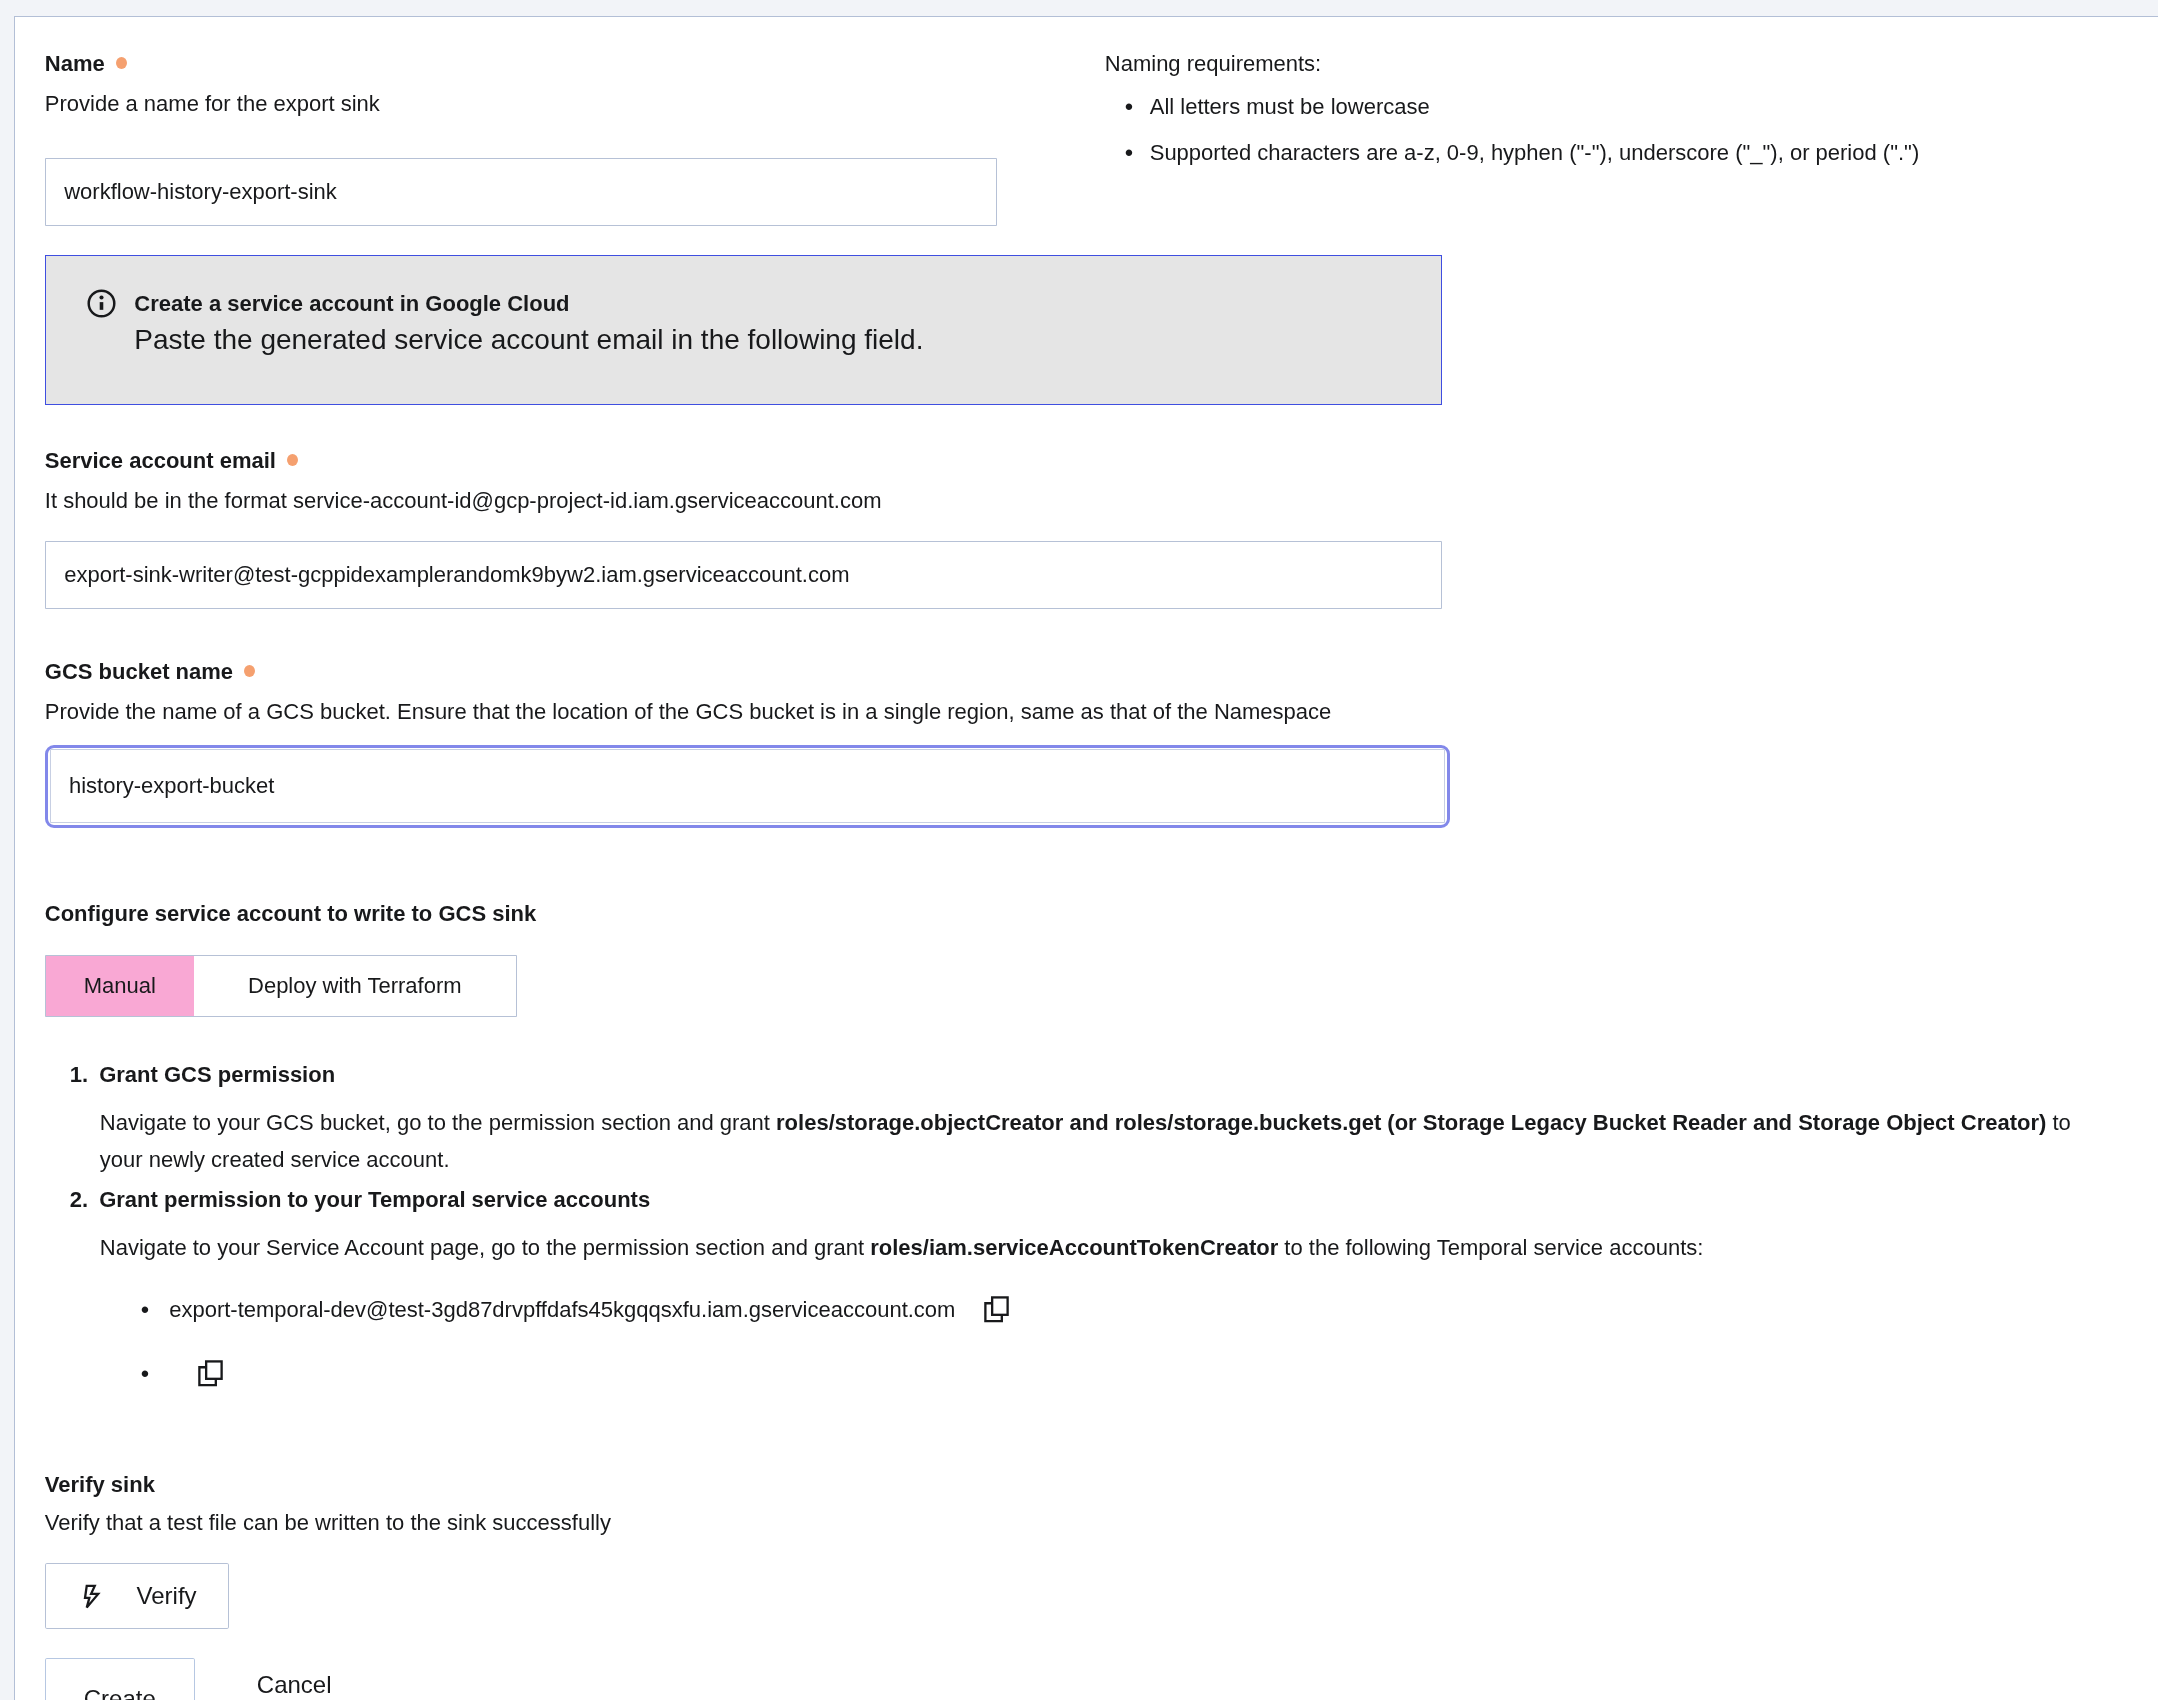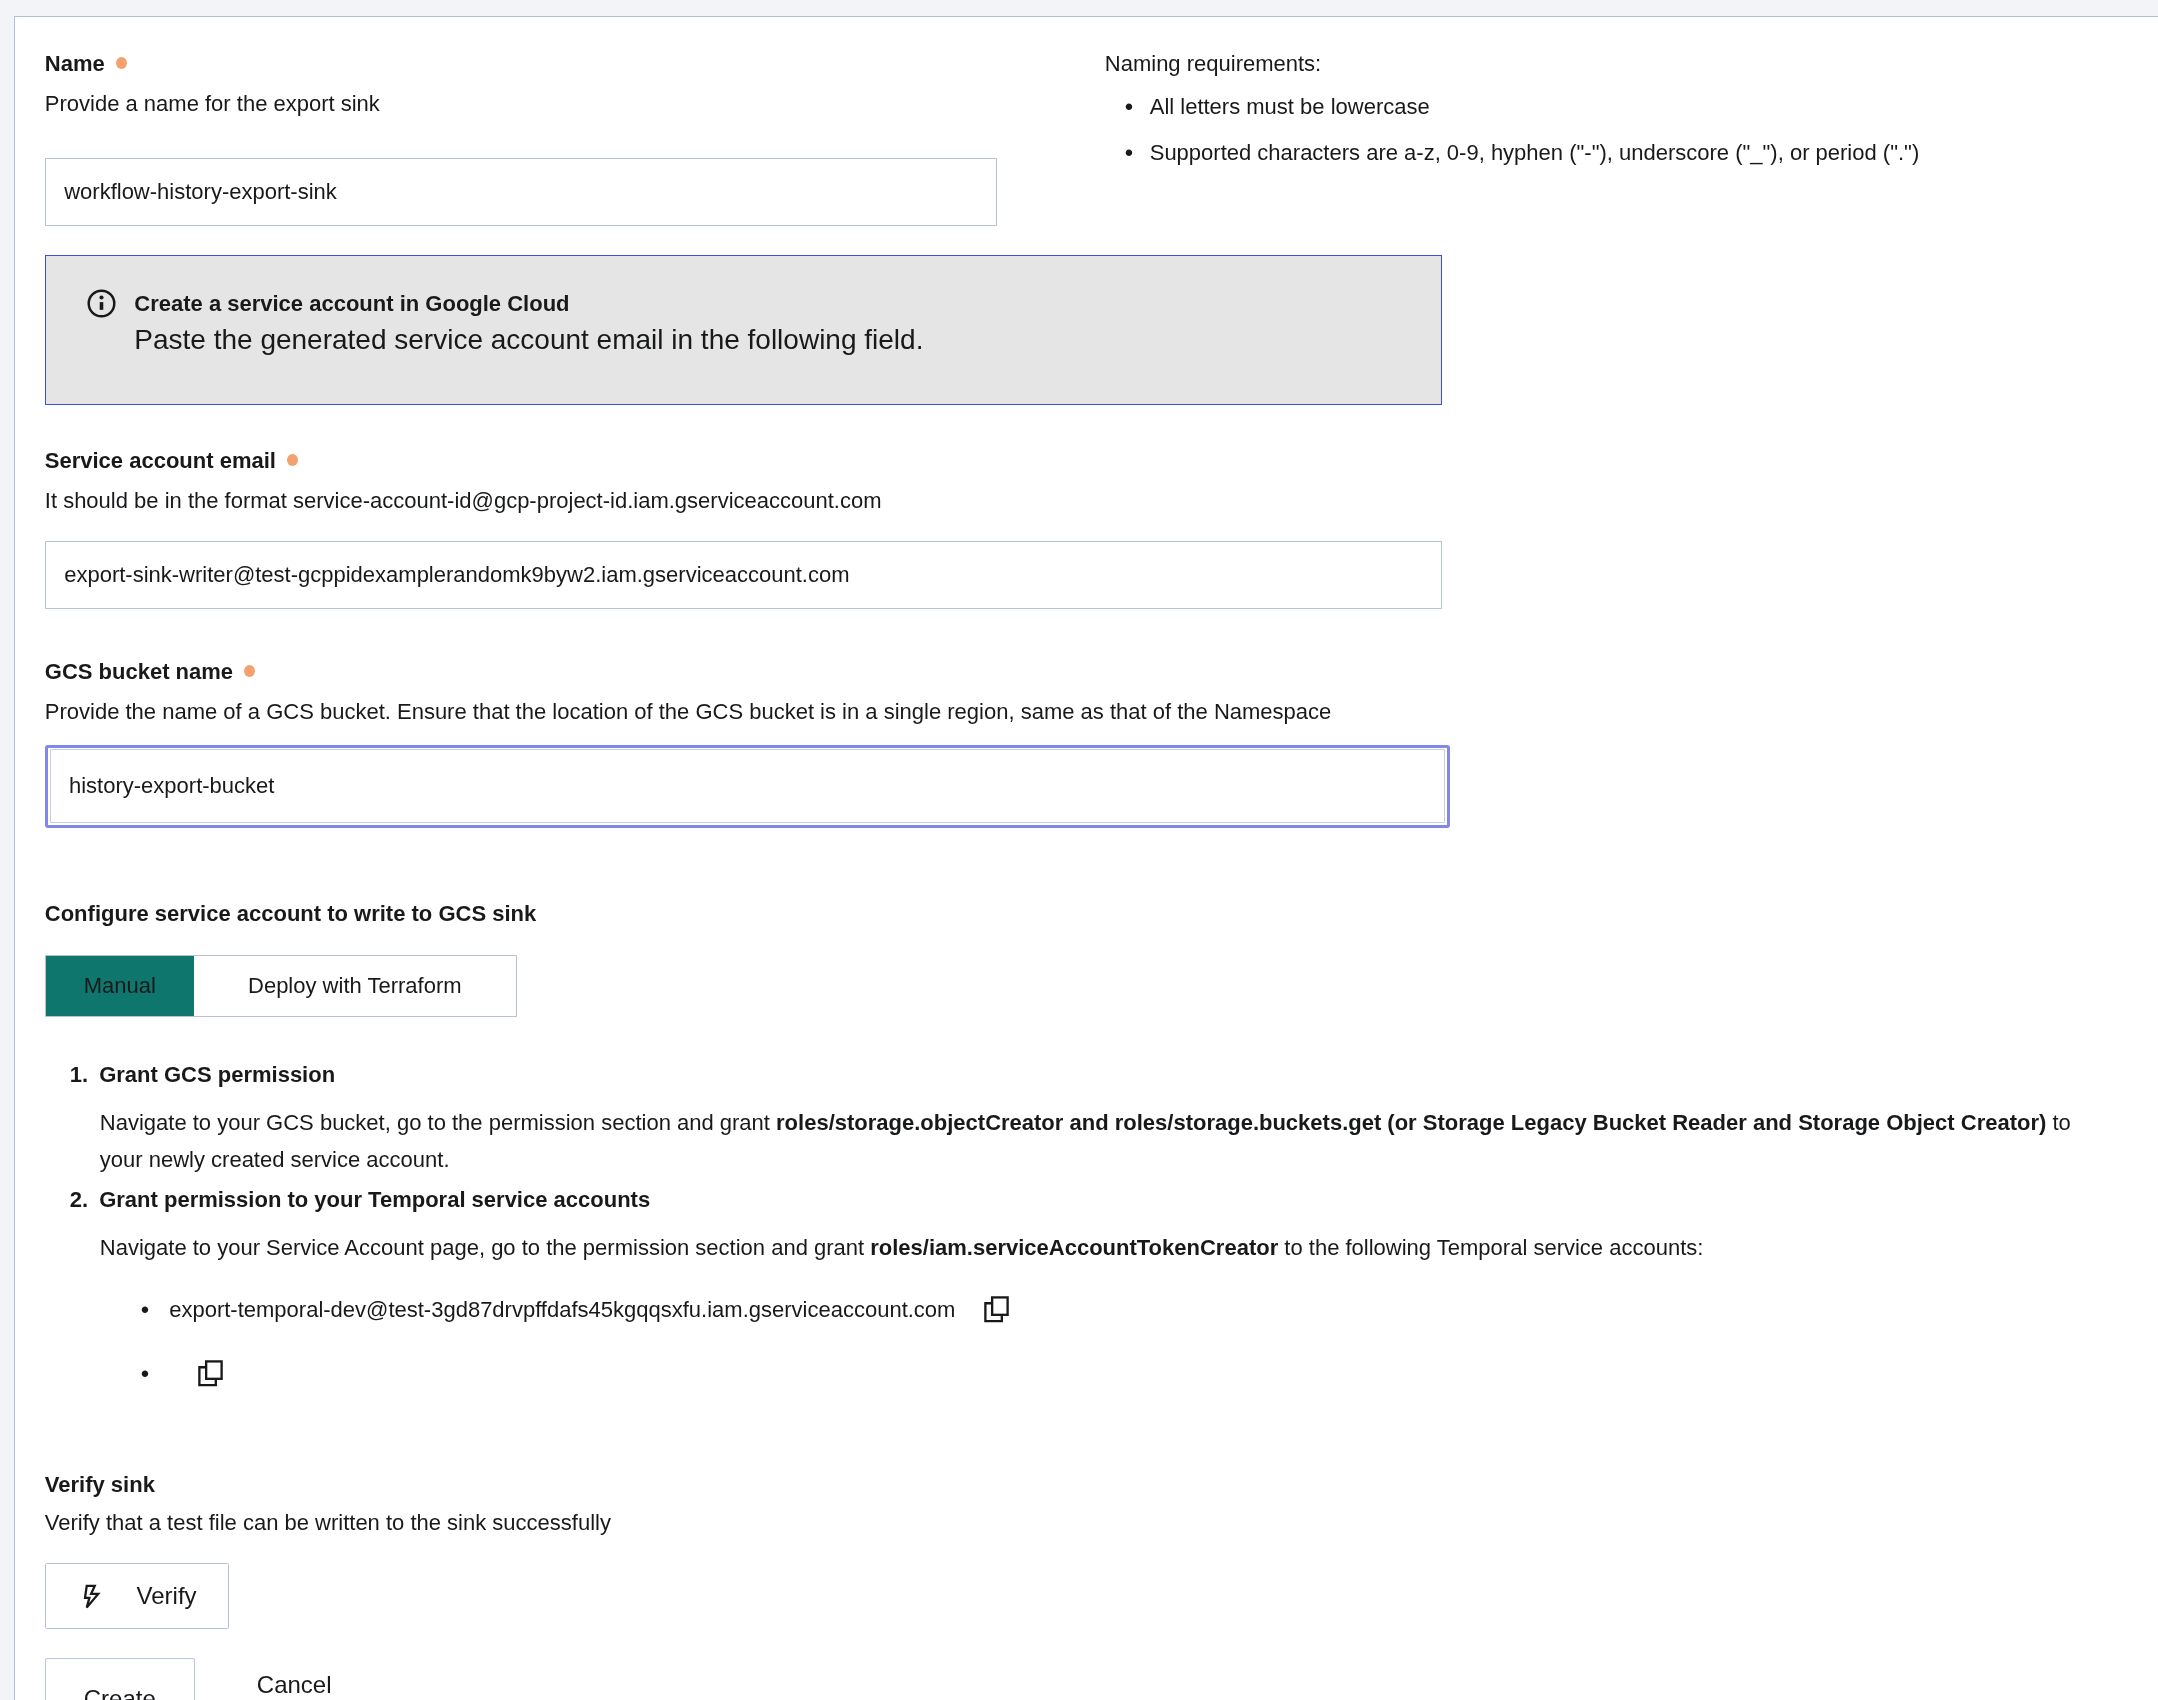--- a/index.html
+++ b/index.html
@@ -41,21 +41,21 @@
     font-size: 22px; color: #18191b;
     padding: 0 18.4px;
     outline: none;
   }
   .text-input.wide { width: 1397px; margin-top: 26px; }
 
   .focus-wrap {
     margin-top: 19px;
     width: 1405px; height: 83px;
     border: 3.7px solid #8288ea;
-    border-radius: 3px;
+    border-radius: 9px;
     padding: 1.8px;
     background: #fff;
   }
   .focus-wrap .text-input.focused {
     margin: 0; width: 100%; height: 100%;
     border: 0.9px solid #c7cfe3;
   }
 
   .info-banner {
     margin-top: 29px;
@@ -84,21 +84,21 @@
     height: 62px;
     background: #fff;
   }
   .tab {
     height: 100%;
     display: flex; align-items: center; justify-content: center;
     font-family: "Liberation Sans", sans-serif;
     font-size: 22px; color: #18191b;
     background: #fff; border: none; cursor: pointer;
   }
-  .tab.selected { background: #0f766e; }
+  .tab.selected { background: #f9a8d4; }
   .tab-manual { width: 148px; }
   .tab-terraform { width: 322px; }
 
   .steps { margin: 43px 0 0 25px; counter-reset: step; max-width: 2039px; }
   .step { counter-increment: step; }
   .step + .step { margin-top: 7.3px; }
   .step-title { font-size: 22px; font-weight: 700; line-height: 29px; display: flex; }
   .step-title::before { content: counter(step) "."; margin-right: 11px; }
   .step-body {
     margin: 14.7px 0 0 30px;

